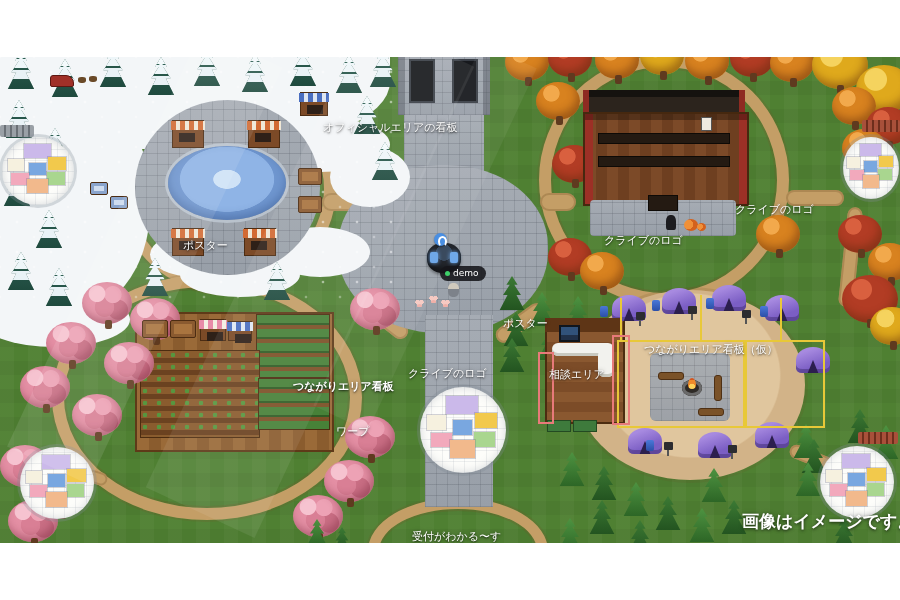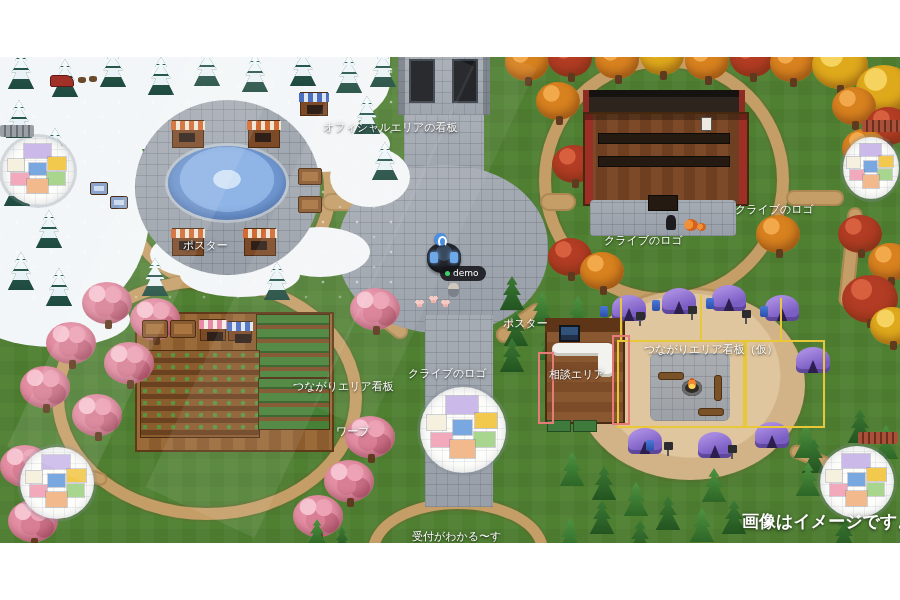--- a/index.html
+++ b/index.html
@@ -369,21 +369,21 @@
   <div class="abs petal" style="left:441px;top:242px;"></div>
 
   <div class="abs streak" style="left:100px;top:-30px;width:90px;height:460px;"></div>
   <div class="abs streak" style="left:250px;top:-40px;width:120px;height:520px;background:rgba(255,255,255,.08);"></div>
   <div class="abs streak" style="left:395px;top:-20px;width:60px;height:400px;background:rgba(255,255,255,.06);"></div>
 
   <div class="abs lbl" style="left:323px;top:64px;">オフィシャルエリアの看板</div>
   <div class="abs lbl" style="left:183px;top:182px;">ポスター</div>
   <div class="abs lbl" style="left:604px;top:177px;">クライブのロゴ</div>
   <div class="abs lbl" style="left:735px;top:146px;">クライブのロゴ</div>
-  <div class="abs lbl" style="left:293px;top:323px;">つながりエリア看板</div>
+  <div class="abs lbl" style="left:293px;top:323px;font-weight:bold;">つながりエリア看板</div>
   <div class="abs lbl" style="left:336px;top:368px;">ワープ</div>
   <div class="abs lbl" style="left:408px;top:310px;">クライブのロゴ</div>
   <div class="abs lbl" style="left:644px;top:286px;">つながりエリア看板（仮）</div>
   <div class="abs lbl" style="left:503px;top:260px;">ポスター</div>
   <div class="abs lbl" style="left:549px;top:311px;">相談エリア</div>
   <div class="abs lbl" style="left:412px;top:473px;">受付がわかる〜す</div>
   <div class="abs big-note" style="left:742px;top:453px;">画像はイメージです。</div>
 
 </div>
 </div>

